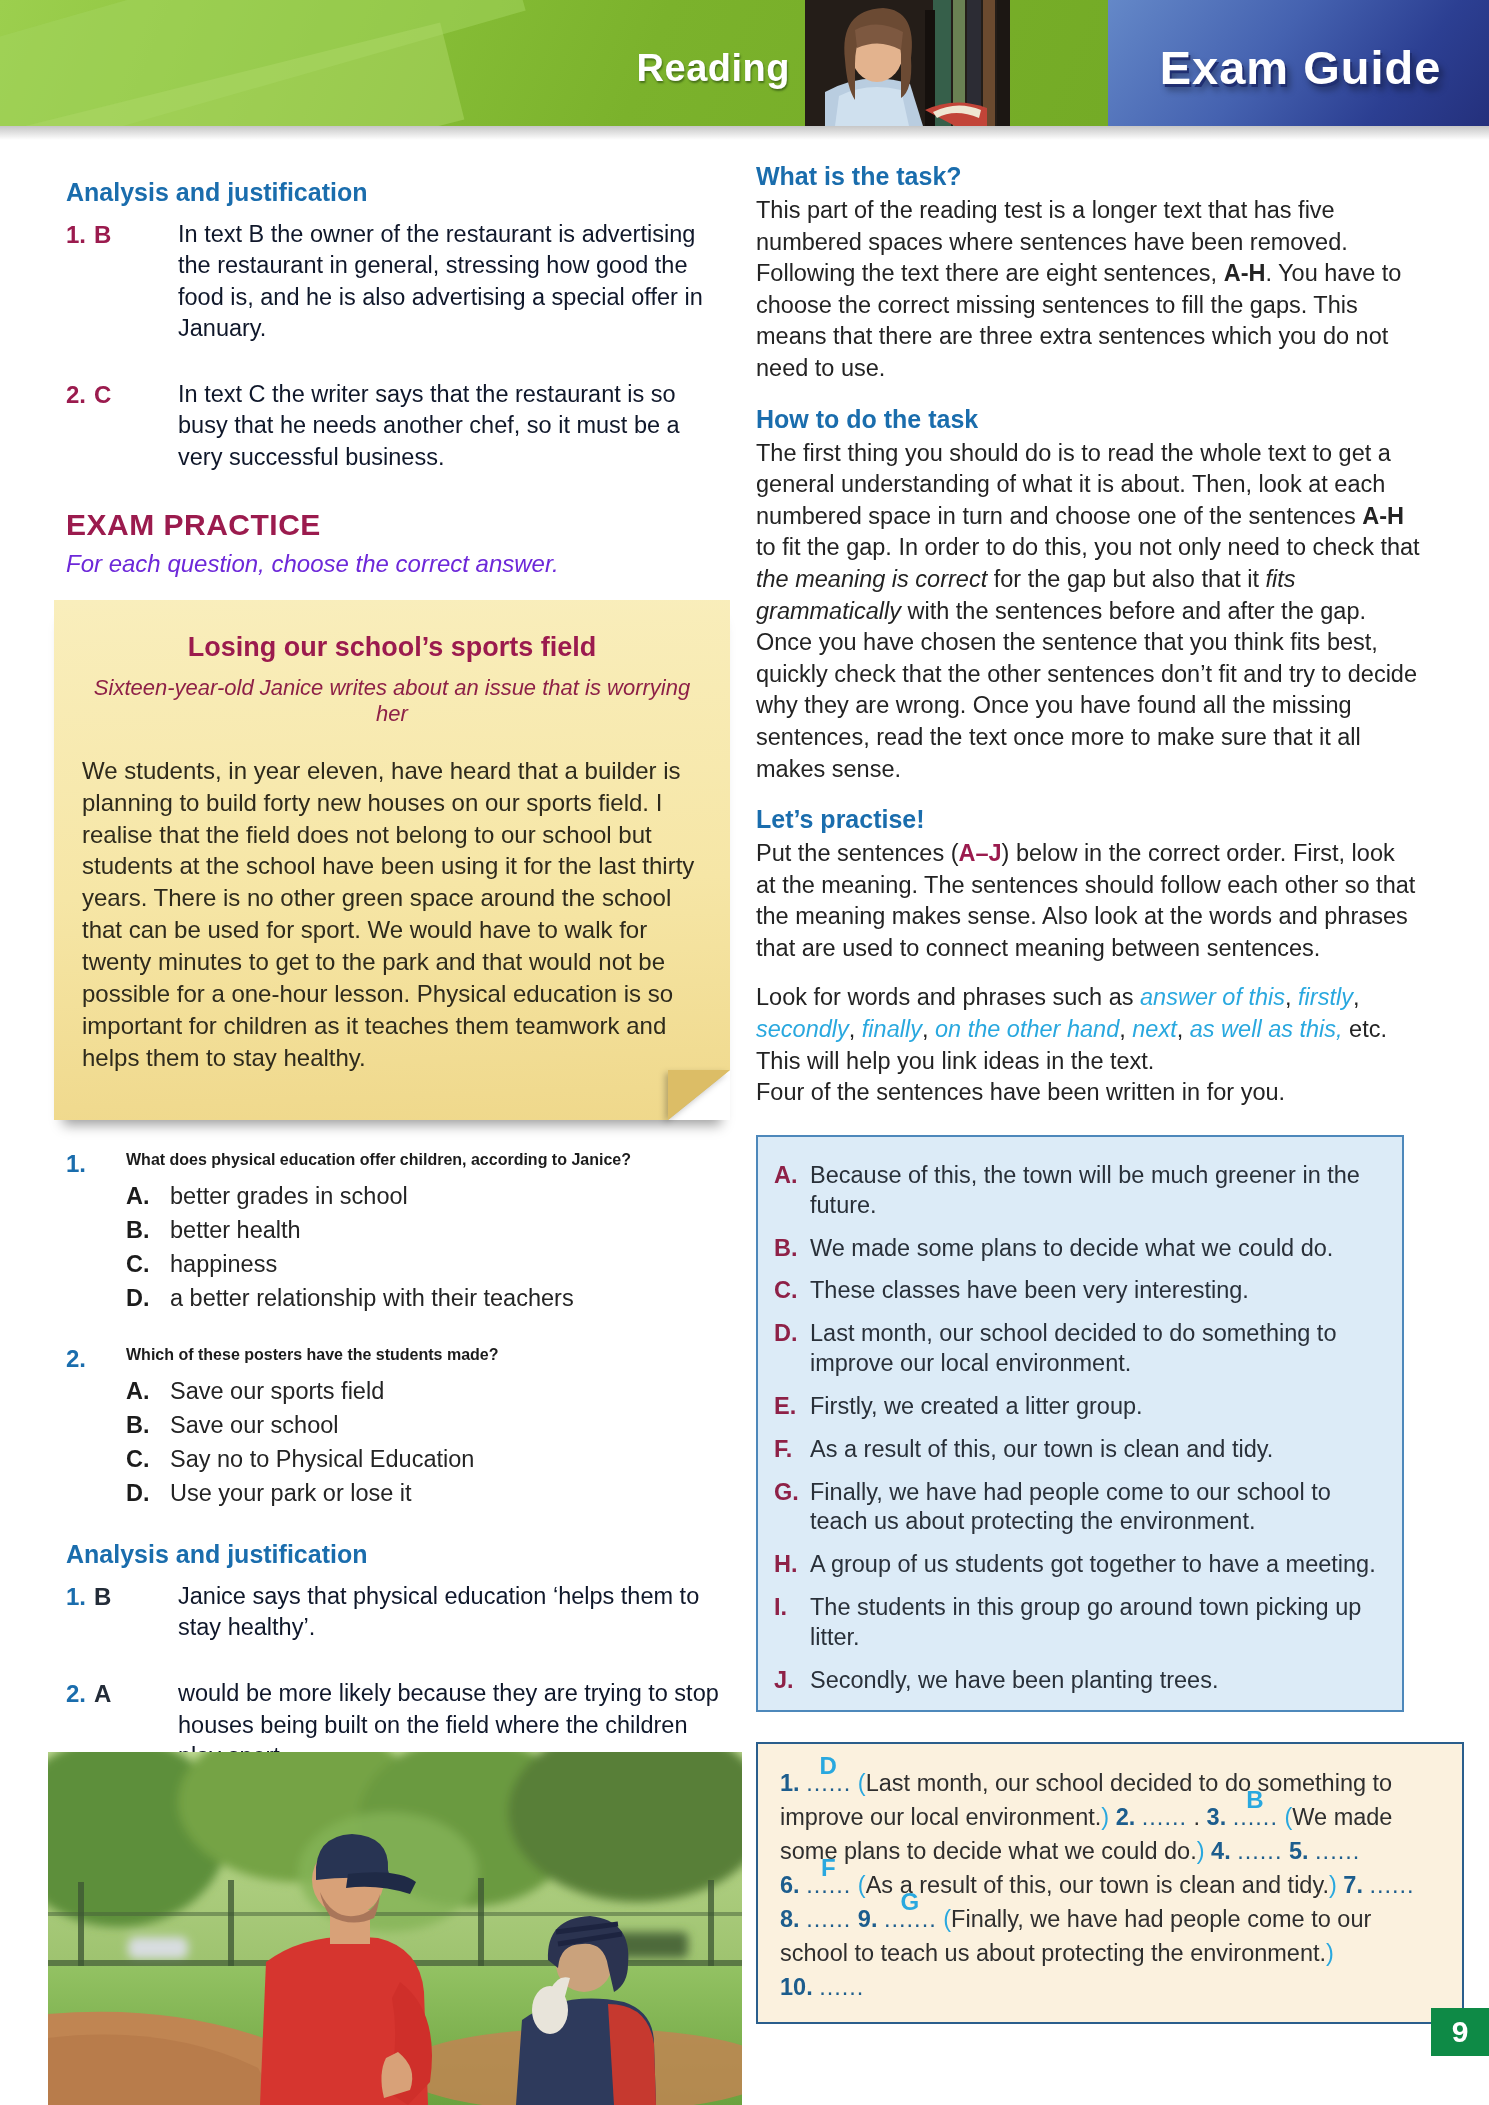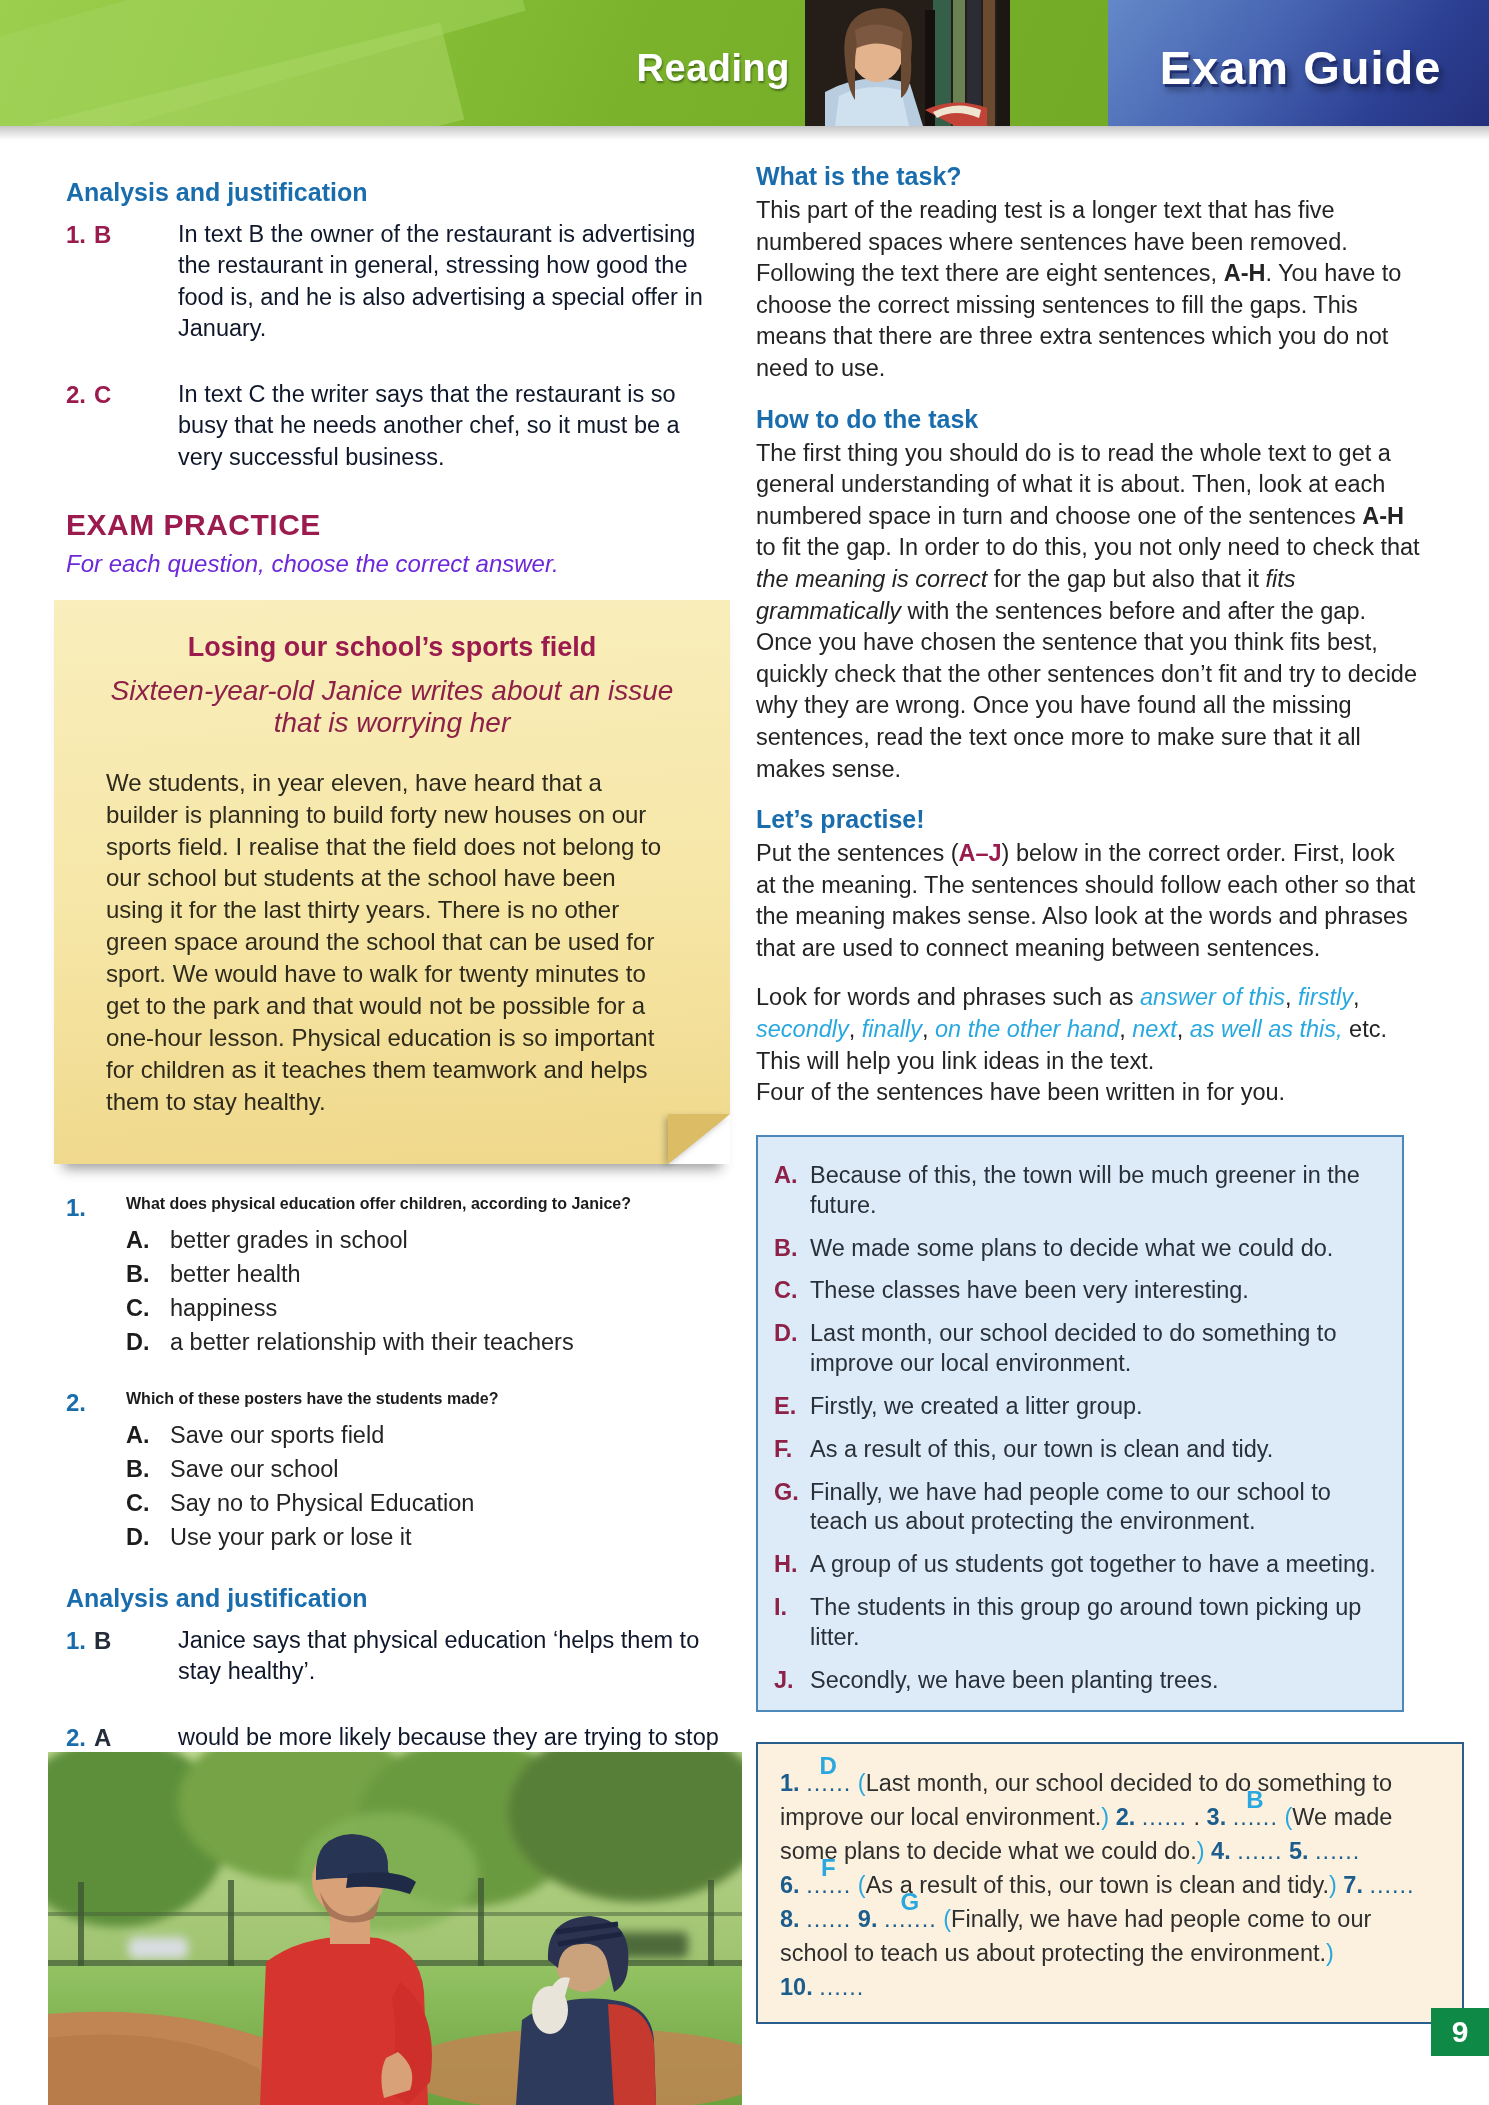--- a/index.html
+++ b/index.html
@@ -39,25 +39,25 @@
   .analysis2 .tag .num{color:#1a6dad;}
   .analysis2 .tag .letter{color:#232c38;}
   .tag .letter{margin-left:8px;}
   .atext{flex:1;color:#0f172a;margin-left:18px;}
 
   .h-exam{font-size:30px;font-weight:bold;color:#9b1b4e;margin:6px 0 8px;letter-spacing:.5px;}
   .instruction{font-style:italic;font-size:24px;color:#6d28d9;margin:0 0 22px;}
 
   
   .note{position:relative;margin-left:-12px;width:676px;box-sizing:border-box;
-        padding:32px 52px 46px;color:#2e2a1c;
+        padding:32px 28px 46px;color:#2e2a1c;
         background:linear-gradient(178deg,#f9eebc 0%,#f6e6a6 55%,#efd88b 100%);
         box-shadow:0 14px 12px -9px rgba(0,0,0,.38);}
   .note-title{font-size:27px;font-weight:bold;color:#9b1b4e;text-align:center;margin:0 0 12px;}
-  .note-sub{font-size:28px;font-style:italic;color:#8e2147;text-align:center;margin:0 0 28px;}
+  .note-sub{font-size:22px;font-style:italic;color:#8e2147;text-align:center;margin:0 0 28px;}
   .note-body{font-size:24px;line-height:1.33;margin:0;}
   .note .cut{position:absolute;right:0;bottom:0;width:0;height:0;
         border-bottom:50px solid #ffffff;border-left:62px solid transparent;}
   .note .flap{position:absolute;right:0;bottom:0;width:0;height:0;
         border-top:50px solid #dcbd66;border-right:62px solid transparent;
         filter:drop-shadow(-3px 3px 3px rgba(0,0,0,.25));}
 
   
   .qblock{margin-top:30px;}
   .qrow{display:flex;margin-bottom:30px;}

